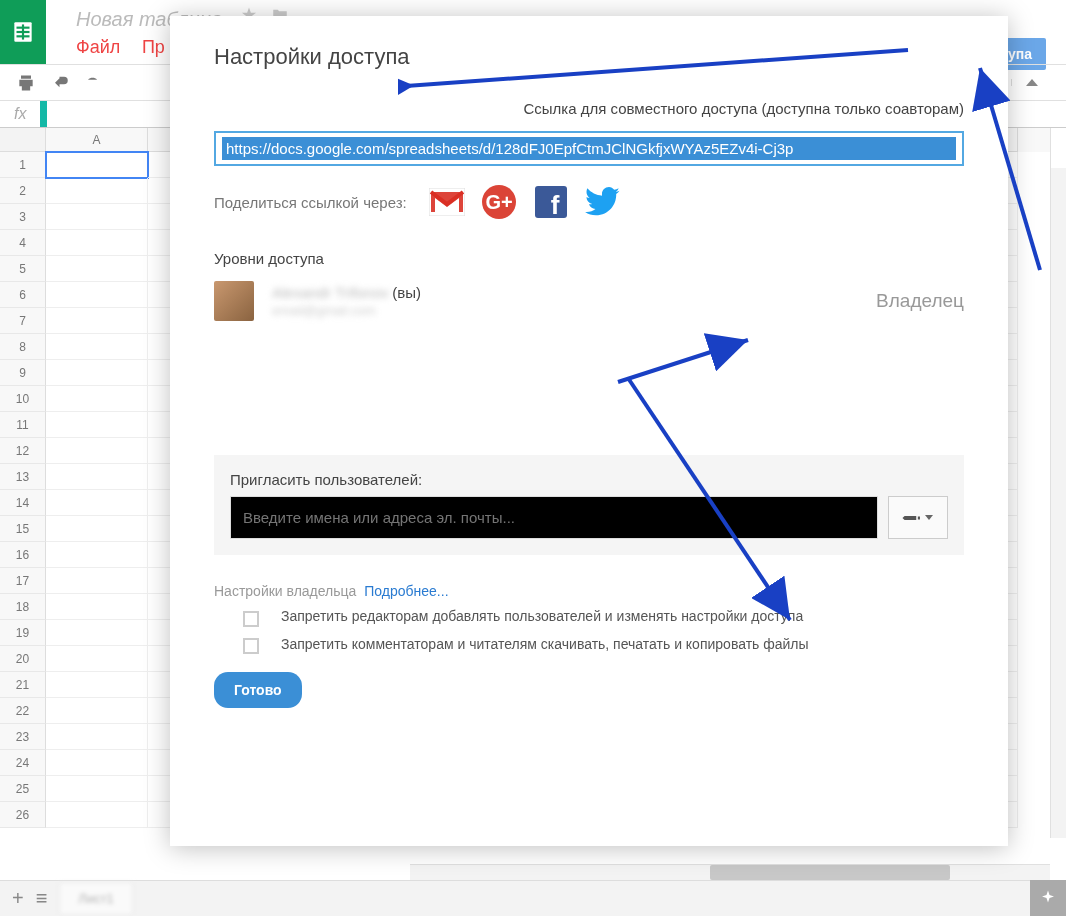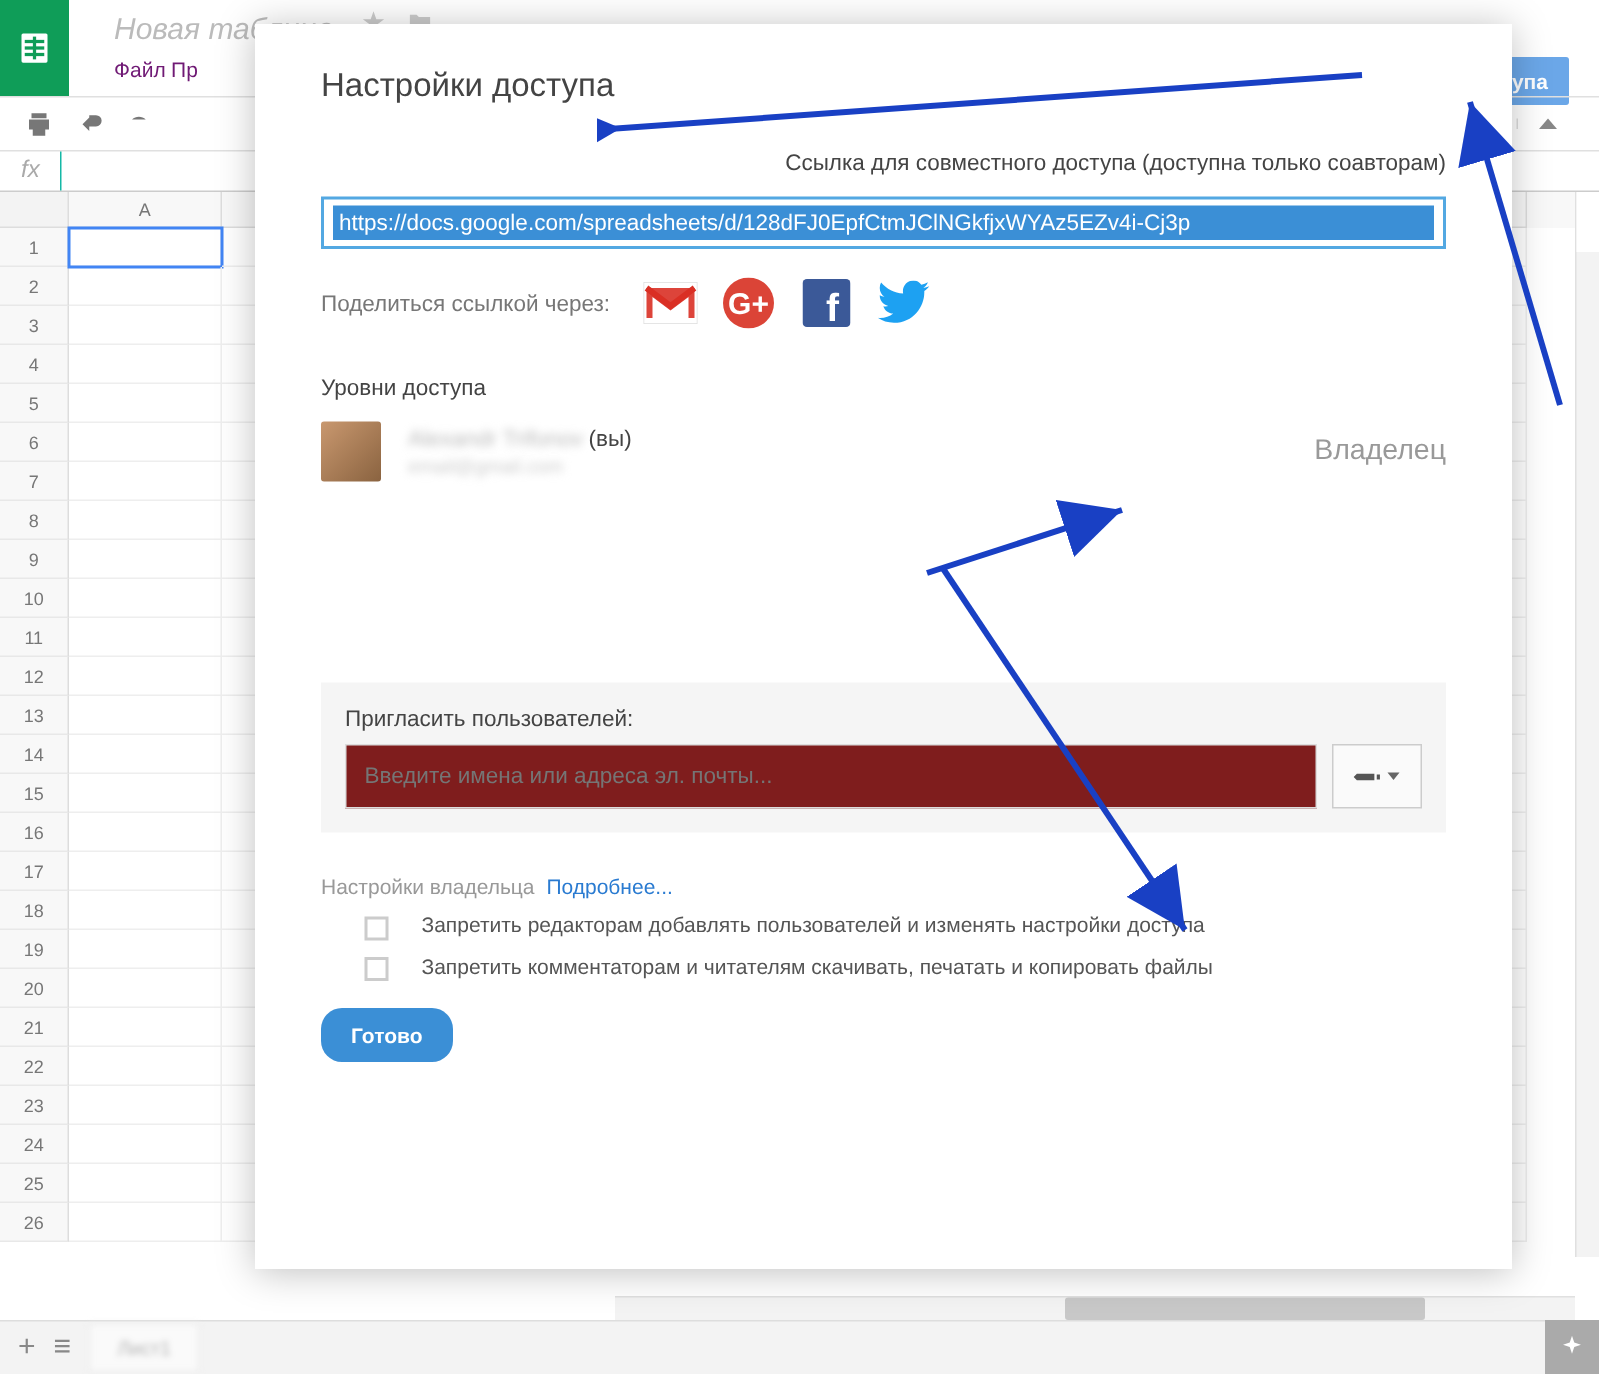--- a/index.html
+++ b/index.html
@@ -7,33 +7,33 @@
 
 
 .app-header { display: flex; align-items: flex-start; height: 64px; position: relative; }
 .logo { width: 46px; height: 64px; background: #0f9d58; display: flex; align-items: center; justify-content: center; }
 .logo svg { width: 26px; height: 26px; }
 .title-area { margin-left: 30px; padding-top: 6px; }
 .doc-title { font-size: 20px; color: #bbb; font-style: italic; font-weight: 400; }
 .title-icons { display: inline-flex; gap: 12px; margin-left: 14px; vertical-align: 2px; }
 .title-icons span svg { fill: #ccc; }
 .menu-bar { margin-top: 6px; }
-.menu-bar span { color: #701a75; font-size: 14px; cursor: pointer; }
+.menu-bar span { margin-right: 18px; color: #ef4444; font-size: 18px; cursor: pointer; }
 .share-btn { position: absolute; right: 20px; top: 38px; background: #6ba7e8; color: #fff; padding: 8px 14px; font-size: 14px; border-radius: 2px; font-weight: 700; }
 
 
 .toolbar { height: 36px; border-top: 1px solid #e0e0e0; display: flex; align-items: center; padding: 0 8px; position: relative; }
 .toolbar .tbtn { margin: 0 8px; color: #777; display: flex; align-items: center; }
 .toolbar-right { position: absolute; right: 20px; display: flex; align-items: center; gap: 14px; }
 .toolbar-right span { color: #666; font-size: 14px; }
 .chev-up { width:0;height:0;border-left:6px solid transparent;border-right:6px solid transparent;border-bottom:7px solid #888;}
 
 
 .formula-bar { height: 28px; border-top: 1px solid #e0e0e0; border-bottom: 1px solid #ccc; display: flex; align-items: center; }
-.fx-label { font-style: italic; color: #aaa; font-size: 16px; padding: 0 14px; border-right: 1px solid #14b8a6; height: 100%; display: flex; align-items: center; }
+.fx-label { font-style: italic; color: #aaa; font-size: 16px; padding: 0 14px; border-right: 7px solid #14b8a6; height: 100%; display: flex; align-items: center; }
 .col-headers { display: flex; height: 24px; background: #f8f8f8; }
 .corner { width: 46px; background: #f3f3f3; border-right: 1px solid #ddd; border-bottom: 1px solid #ddd; }
 .col-header { width: 102px; text-align: center; color: #777; font-size: 12px; border-right: 1px solid #ddd; border-bottom: 1px solid #ddd; line-height: 24px; }
 .grid-body { display: flex; }
 .row-headers { width: 46px; }
 .row-header { height: 26px; background: #f8f8f8; border-right: 1px solid #ddd; border-bottom: 1px solid #e8e8e8; text-align: center; color: #777; font-size: 12px; line-height: 26px; }
 .cells { position: relative; }
 .cell-row { display: flex; }
 .cell { width: 102px; height: 26px; border-right: 1px solid #eee; border-bottom: 1px solid #eee; }
 .active-cell { outline: 2px solid #4285f4; outline-offset: -1px; }
@@ -67,21 +67,21 @@
 .change-link { color: #2a7bd1; font-size: 15px; }
 .owner-row { display: flex; align-items: center; padding: 14px 0; }
 .avatar { width: 40px; height: 40px; background: linear-gradient(135deg,#c9986f,#8a6340); border-radius: 2px; margin-right: 18px; }
 .owner-info .name { color: #bbb; font-size: 15px; filter: blur(3px); }
 .owner-info .you { color: #444; font-size: 15px; }
 .owner-info .email { color: #ccc; font-size: 13px; filter: blur(3px); margin-top: 2px; }
 .owner-role { margin-left: auto; color: #999; font-size: 19px; }
 .invite-box { background: #f5f5f5; padding: 16px; margin-top: 120px; }
 .invite-label { font-size: 15px; color: #444; margin-bottom: 8px; }
 .invite-row { display: flex; gap: 10px; }
-.invite-input { flex: 1; border: 1px solid #ddd; background: #7f1d1d; padding: 12px; font-size: 15px; color: #999; }
+.invite-input { flex: 1; border: 1px solid #ddd; background: #000000; padding: 12px; font-size: 15px; color: #999; }
 .perm-btn { width: 60px; border: 1px solid #ccc; background: #fafafa; display: flex; align-items: center; justify-content: center; gap: 4px; }
 .perm-btn svg { transform: rotate(45deg); }
 .caret-down { width:0;height:0;border-left:4px solid transparent;border-right:4px solid transparent;border-top:5px solid #666; }
 .owner-settings { margin-top: 28px; font-size: 14px; }
 .owner-settings-label { color: #999; }
 .learn-more { color: #2a7bd1; margin-left: 4px; }
 .checkbox-row { display: flex; align-items: flex-end; margin-top: 8px; gap: 22px; padding-left: 29px; }
 .checkbox { width: 16px; height: 16px; border: 2px solid #ccc; flex-shrink: 0; margin-top: 1px; }
 .checkbox-row span { color: #555; font-size: 14px; line-height: 1.4; }
 .done-btn { margin-top: 18px; background: #3b8fd6; color: #fff; border: none; padding: 10px 20px; font-size: 14px; font-weight: 700; border-radius: 14px; }

